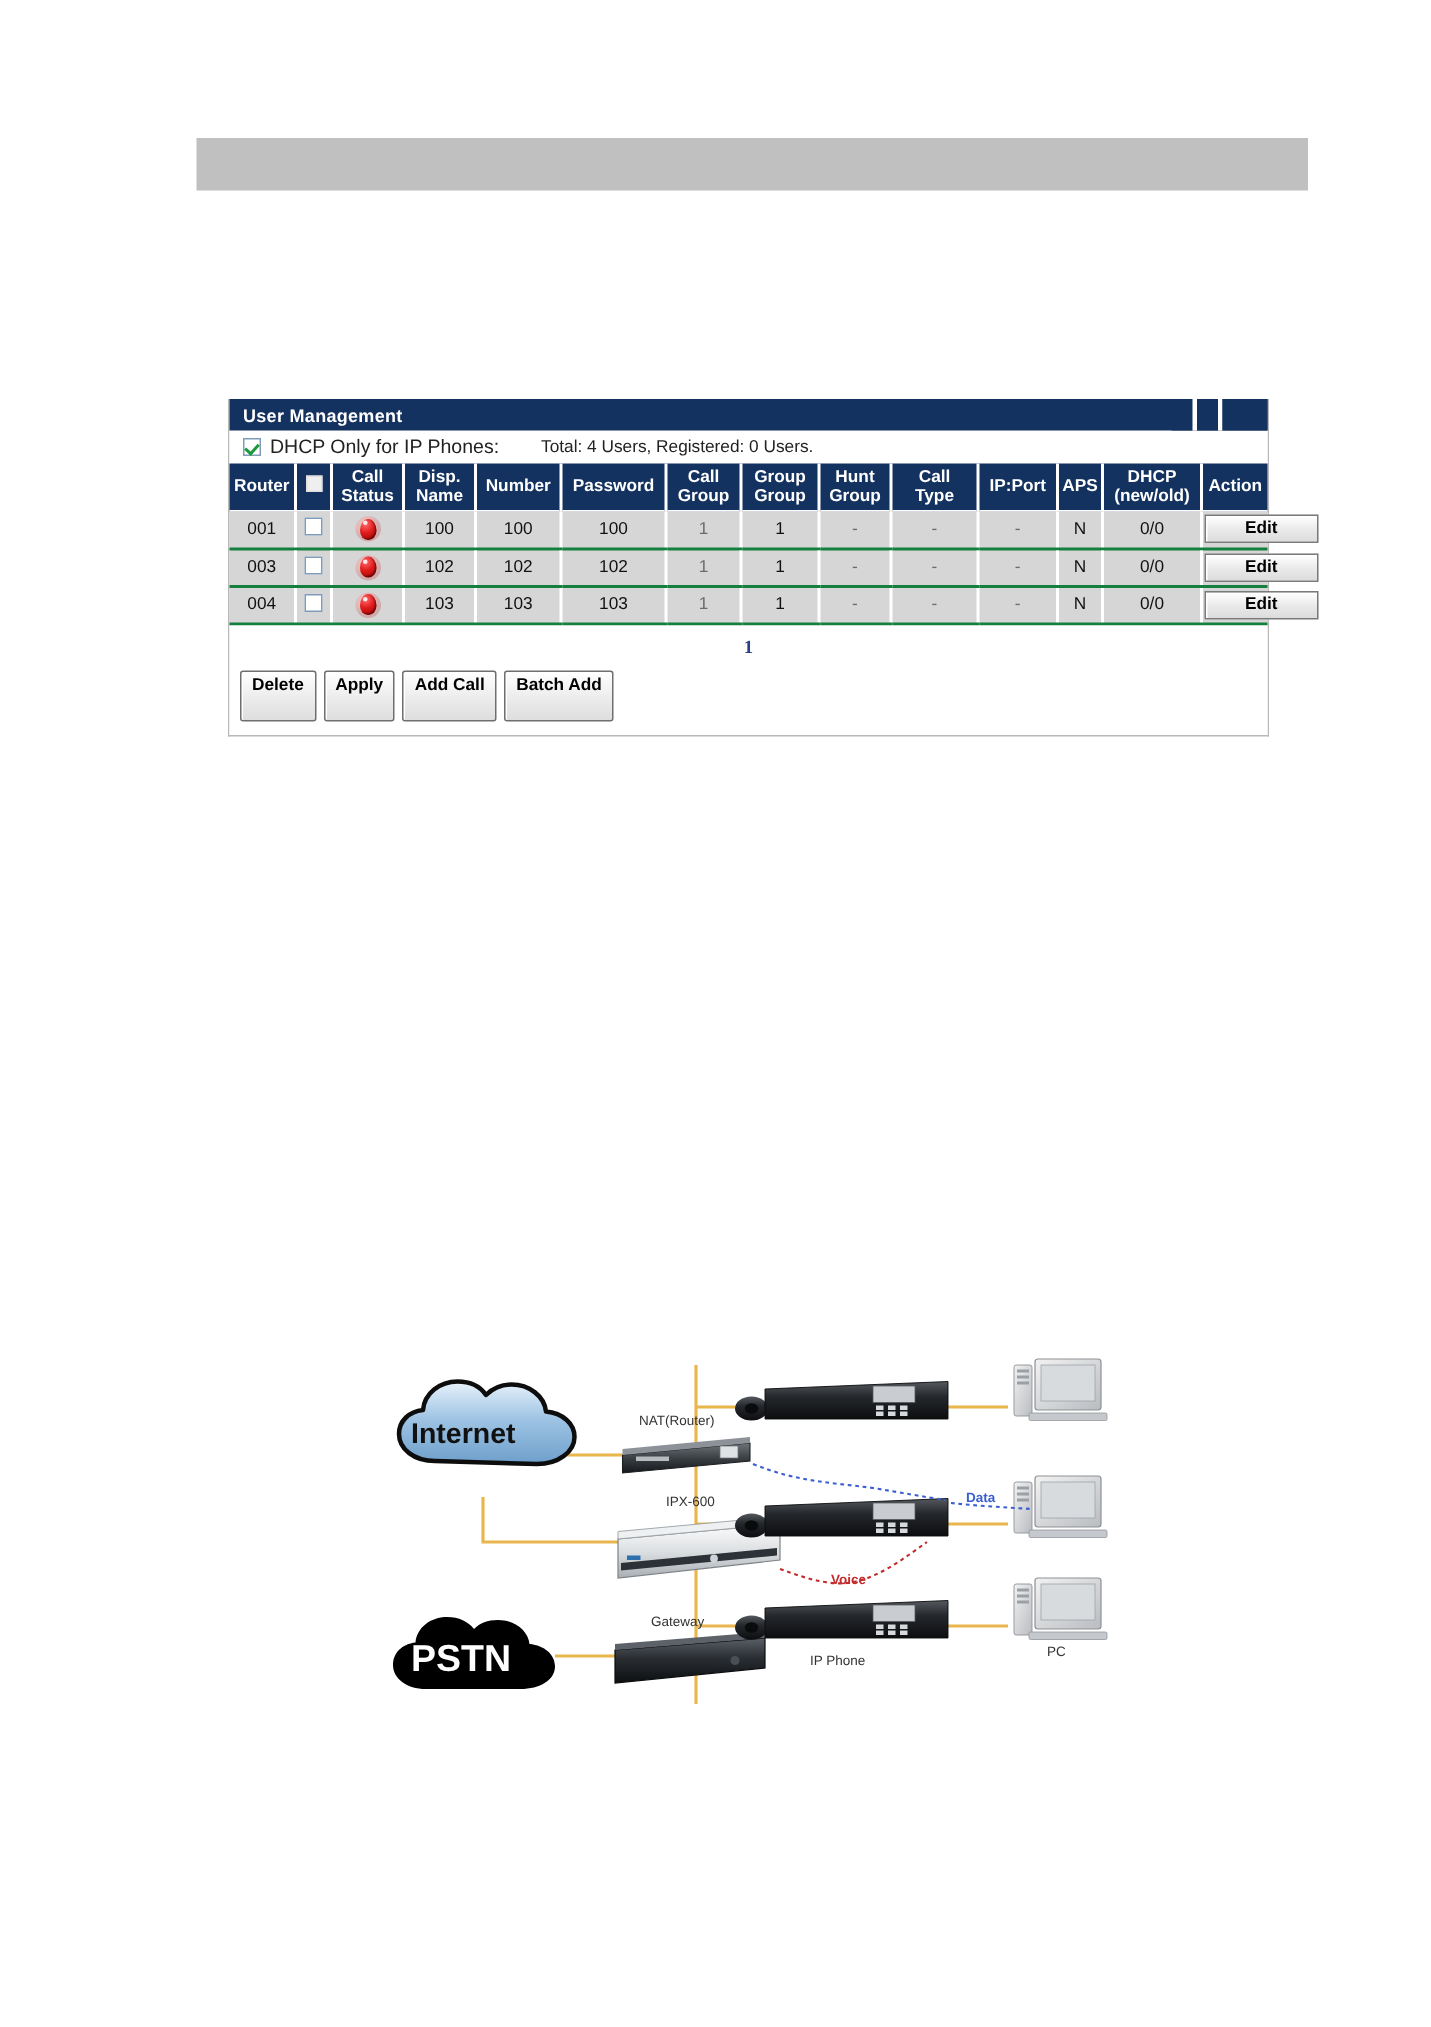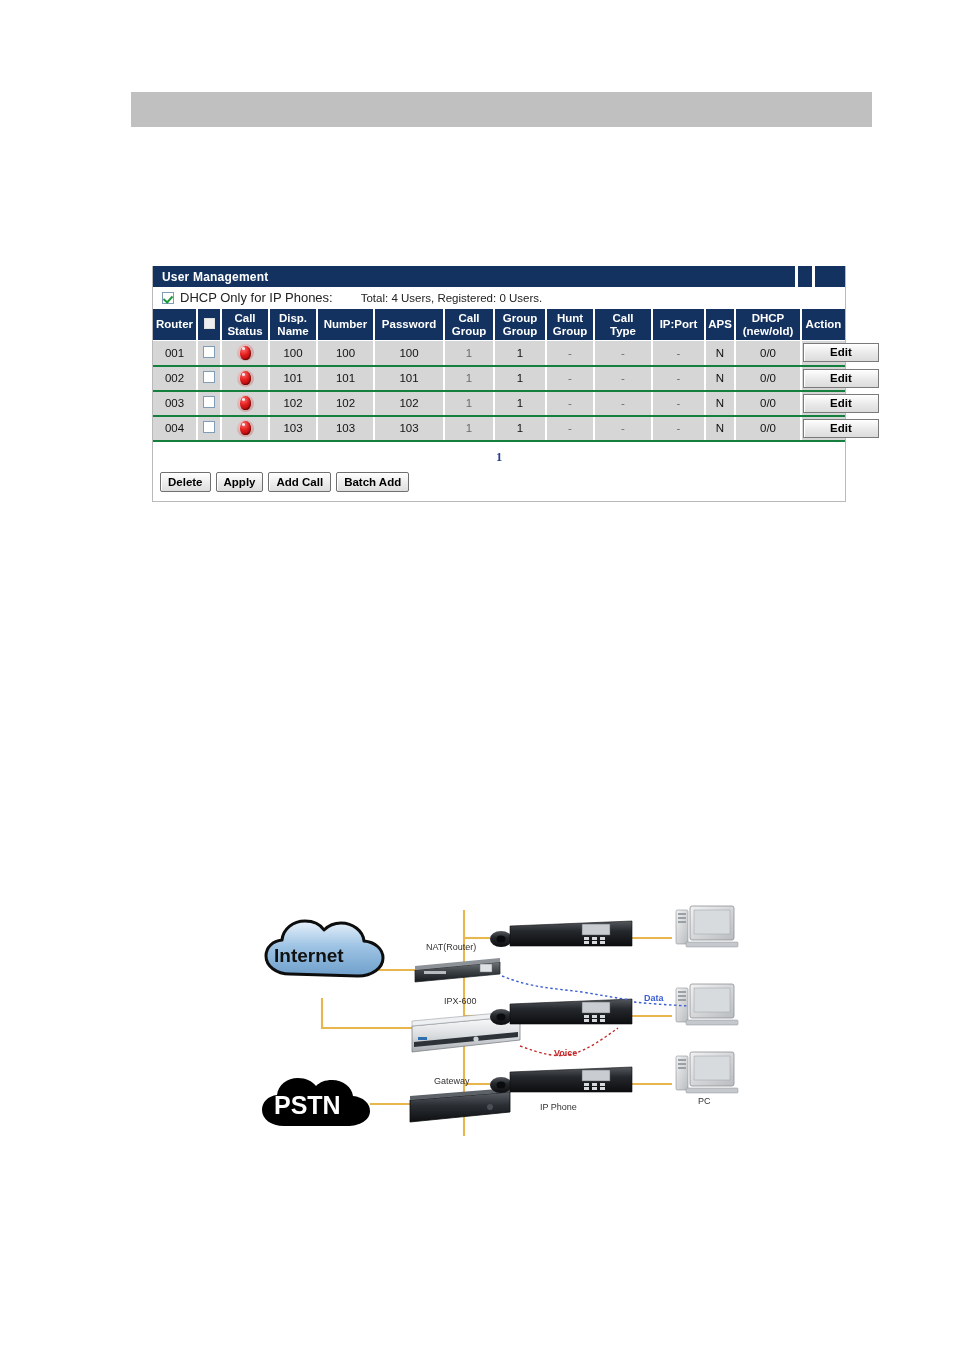--- a/index.html
+++ b/index.html
@@ -194,21 +194,21 @@
   }
   .btn {
     font-size: 11.5px;
     font-weight: bold;
     font-family: "Liberation Sans", sans-serif;
     color: #000;
     background: linear-gradient(#ffffff, #ececec 55%, #dedede);
     border: 1px solid #6f6f6f;
     border-radius: 2px;
     box-shadow: inset 1px 1px 0 #ffffff;
-    padding: 2px 7px 2px;
+    padding: 2px 7px 16px;
     cursor: pointer;
     line-height: 14px;
     text-align: center;
   }
 
   
   #diagram {
     position: absolute;
     left: 252px; top: 888px;
     width: 500px; height: 260px;
@@ -316,40 +316,20 @@
         <td class="dim">1</td>
         <td>1</td>
         <td class="dim">-</td>
         <td class="dim">-</td>
         <td class="dim">-</td>
         <td>N</td>
         <td>0/0</td>
         <td><span class="btn-edit">Edit</span></td>
       </tr>
 
-      <tr>
-        <td>002</td>
-        <td><span class="chk"></span></td>
-        <td>
-          <span class="callstat">
-            <span class="ring"></span><span class="body"></span><span class="hl"></span>
-          </span>
-        </td>
-        <td>101</td>
-        <td>101</td>
-        <td>101</td>
-        <td class="dim">1</td>
-        <td>1</td>
-        <td class="dim">-</td>
-        <td class="dim">-</td>
-        <td class="dim">-</td>
-        <td>N</td>
-        <td>0/0</td>
-        <td><span class="btn-edit">Edit</span></td>
-      </tr>
 
       <tr>
         <td>003</td>
         <td><span class="chk"></span></td>
         <td>
           <span class="callstat">
             <span class="ring"></span><span class="body"></span><span class="hl"></span>
           </span>
         </td>
         <td>102</td>

